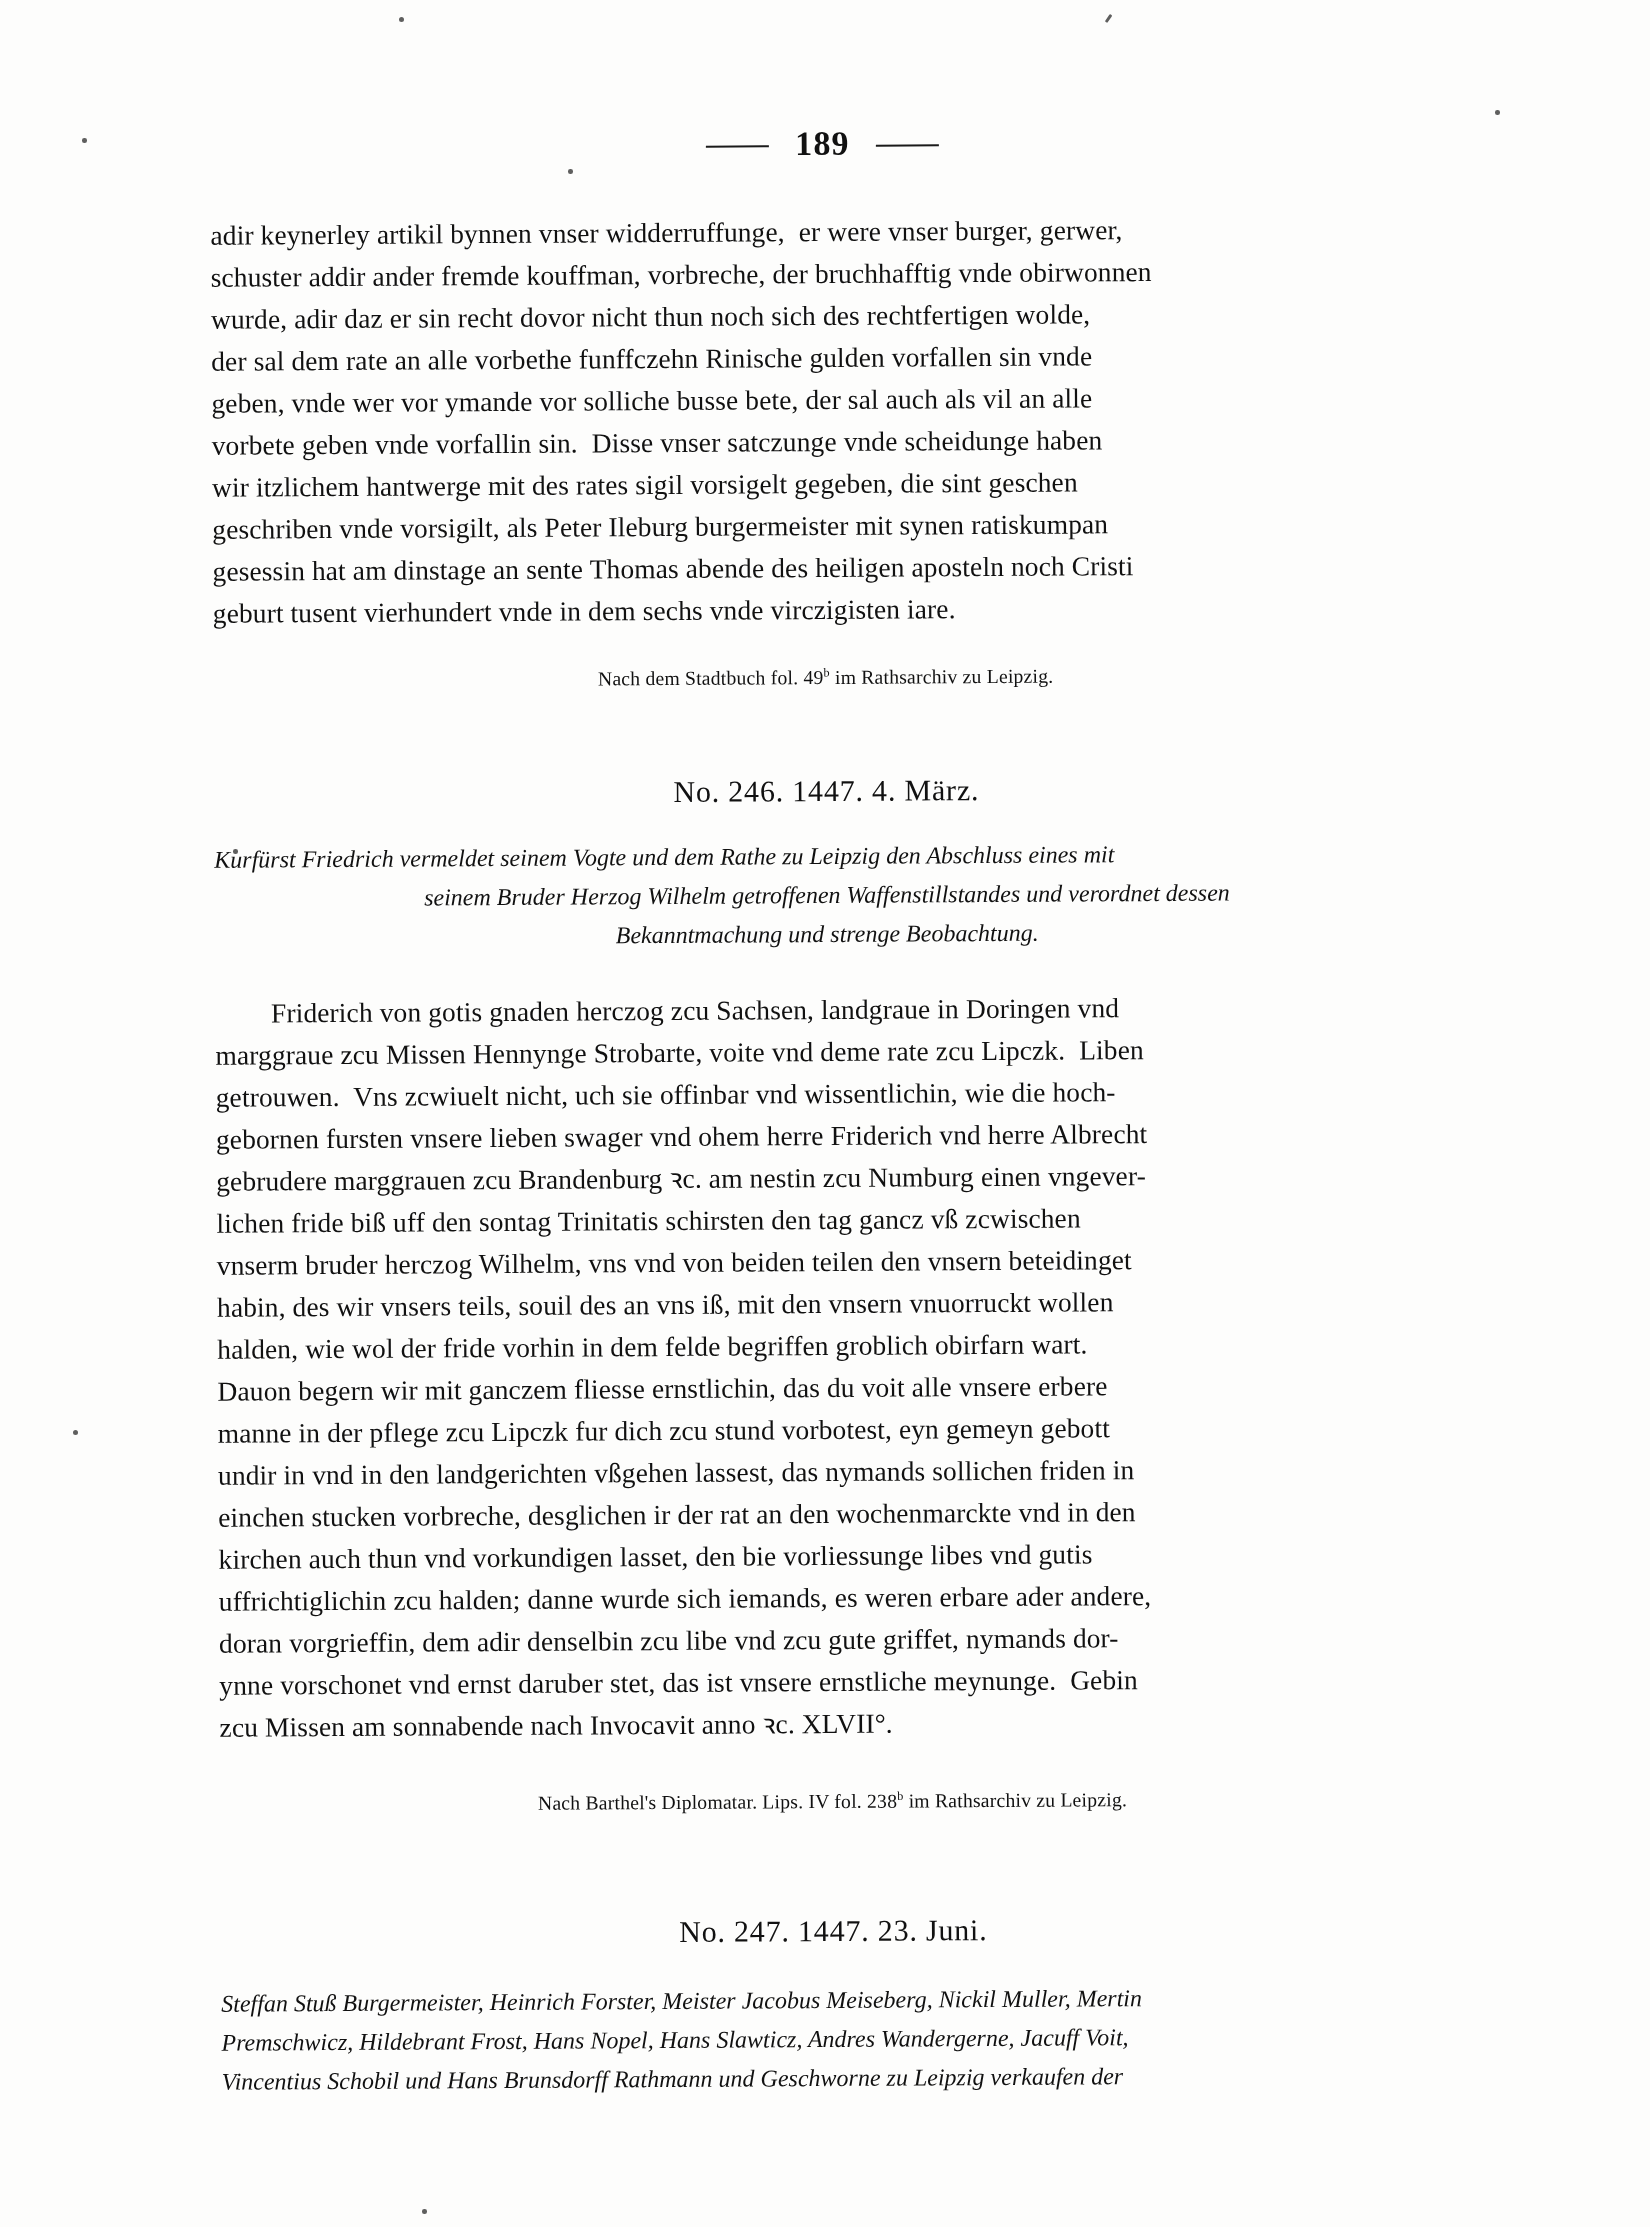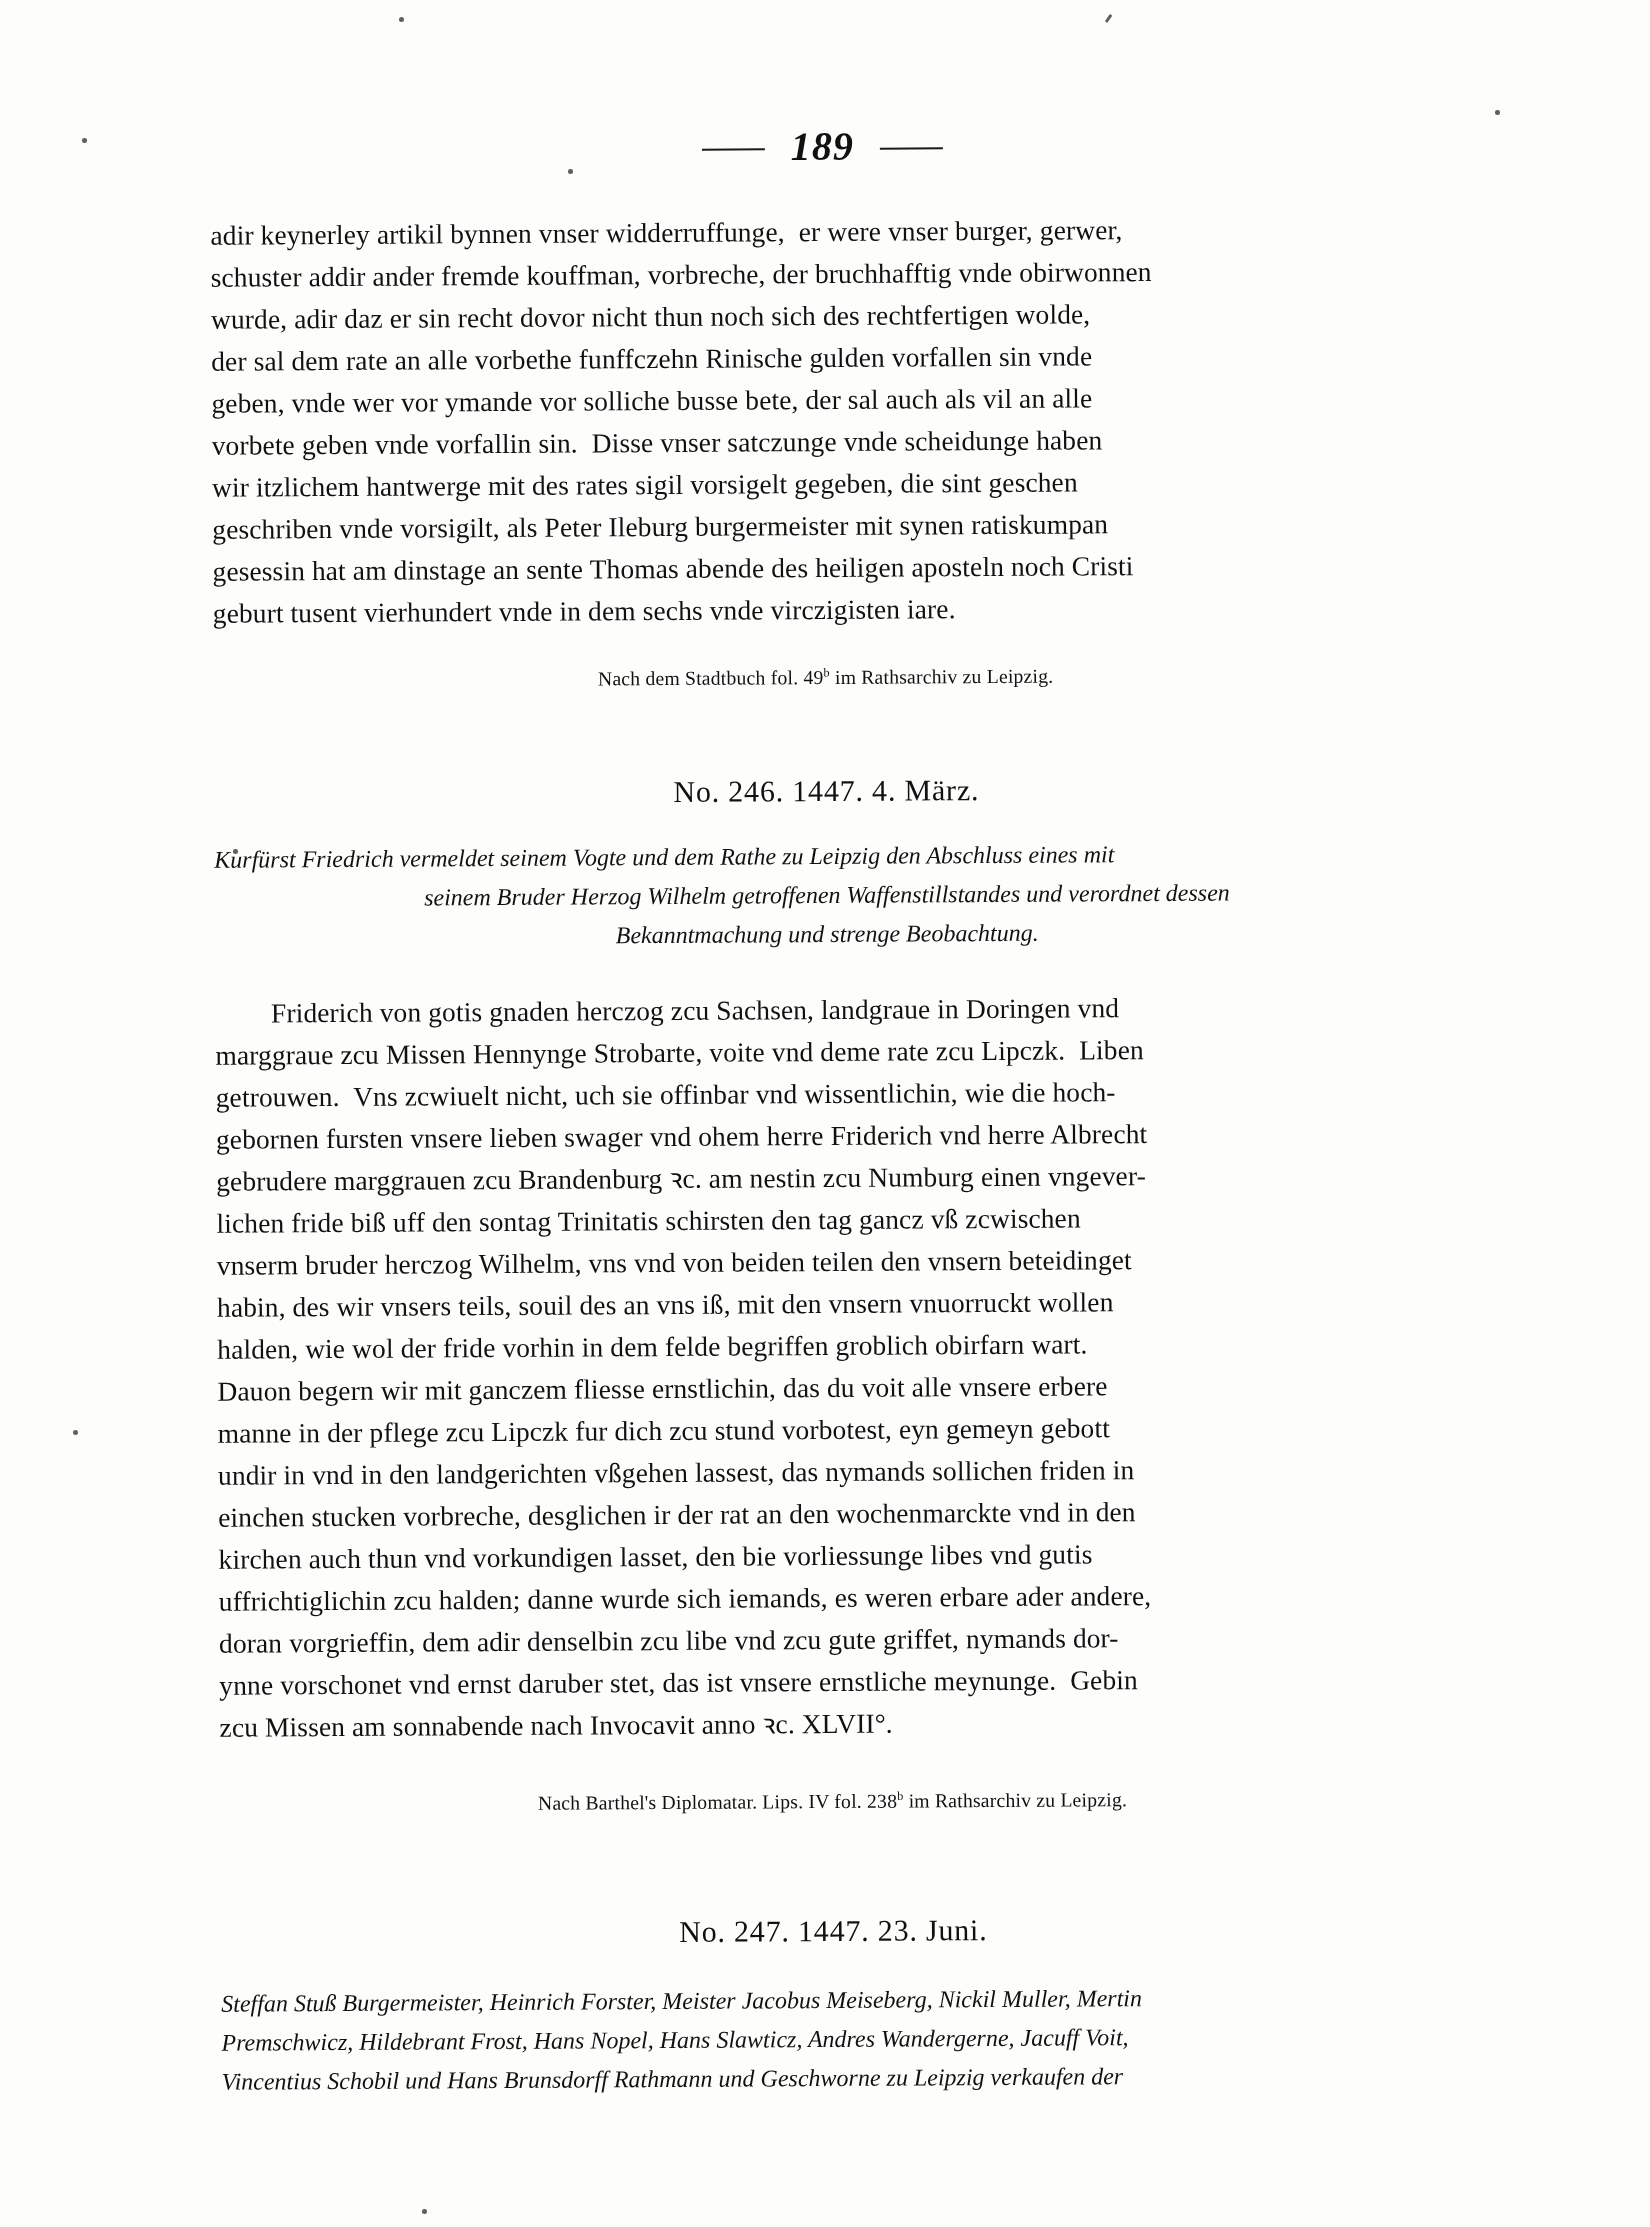--- a/index.html
+++ b/index.html
@@ -50,26 +50,25 @@
     justify-content: center;
     gap: 26px;
   }
   .folio-rule {
     display: block;
     width: 63px;
     height: 2.8px;
     background: #1a1a1a;
   }
   .folio-num {
-    font-size: 40px;
+    font-size: 34px;
     font-weight: 700;
     letter-spacing: 1.1px;
     line-height: 1;
     transform: translateY(-2.2px);
-    font-style: italic;
   }
 
   
   .para {
     position: absolute;
     left: 0;
     width: 1225px;
   }
   .para .ln {
     display: block;

